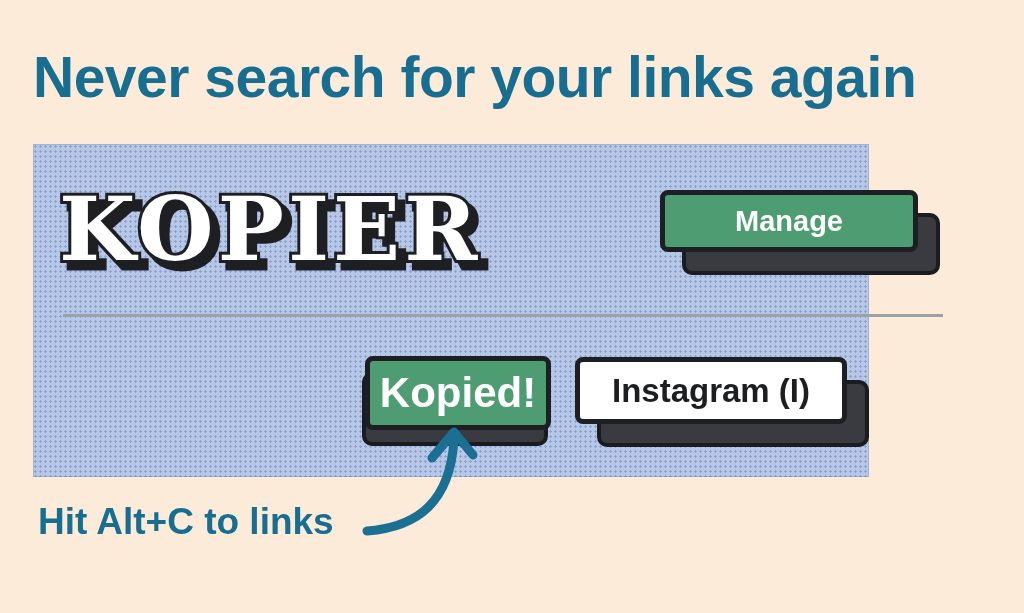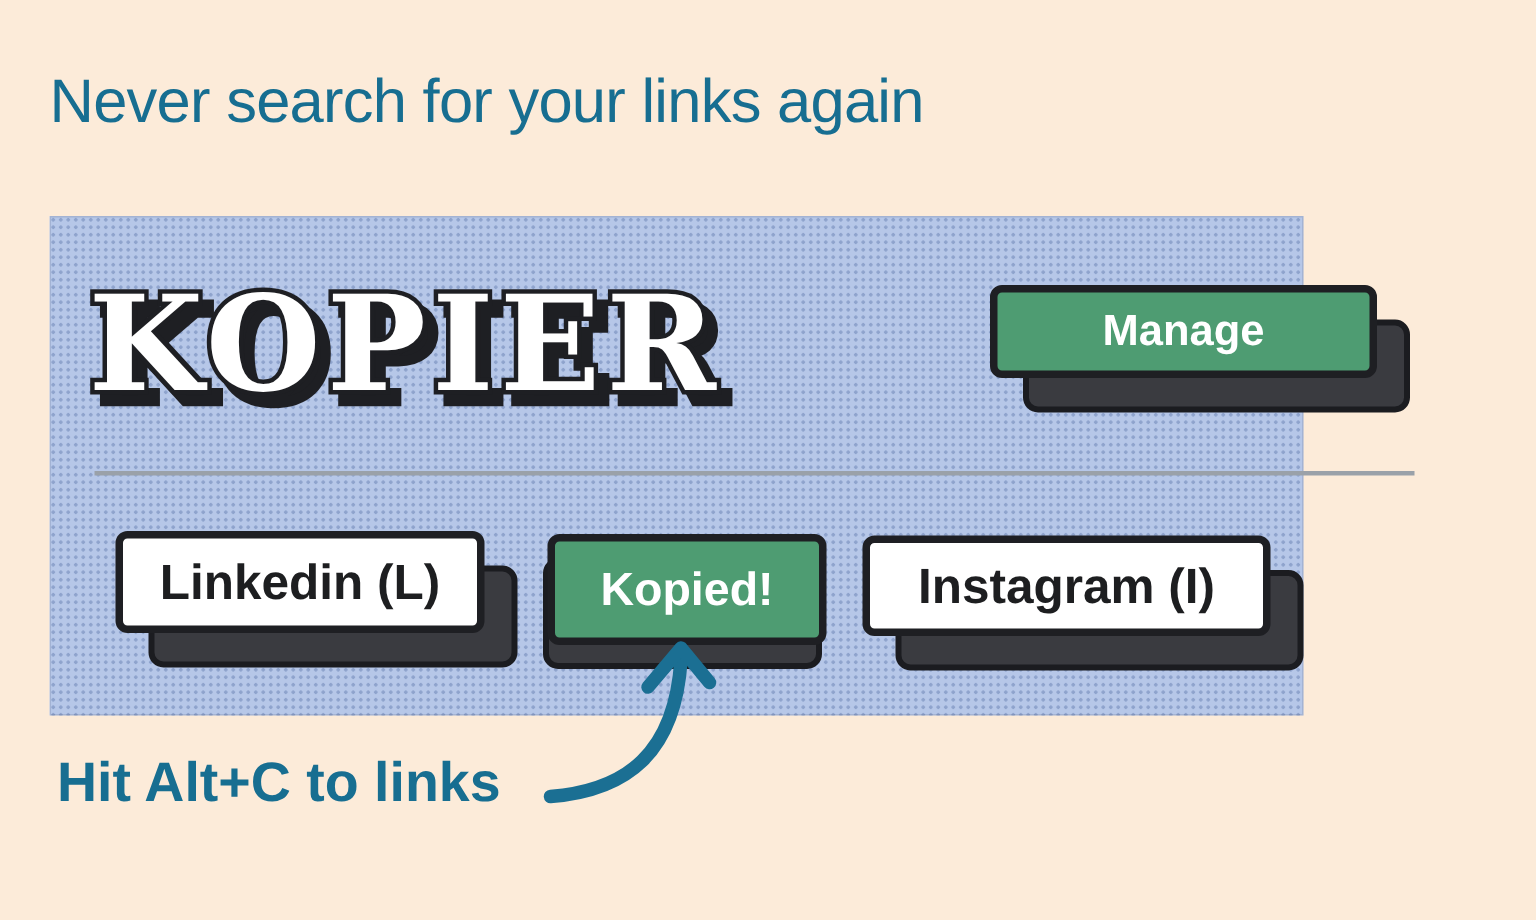--- a/index.html
+++ b/index.html
@@ -8,22 +8,22 @@
     position: relative;
     background: #fcebd9;
     font-family: "Liberation Sans", sans-serif;
     overflow: hidden;
   }
 
   
   .headline {
     position: absolute;
     left: 33px; top: 44px;
-    font-size: 41px;
-    font-weight: 400;
+    font-size: 57px;
+    font-weight: 700;
     letter-spacing: -0.5px;
     color: #176e91;
     white-space: nowrap;
   }
 
   
   .panel {
     position: absolute;
     left: 33px; top: 144px;
     width: 836px; height: 333px;
@@ -70,21 +70,21 @@
   .chunky .btn-face.white { background: #ffffff; color: #1d1e20; }
   .chunky .btn-face.green { background: #4e9c72; color: #ffffff; }
 
   .btn-manage    { left: 627px; top: 46px;  width: 258px; height: 62px; }
   .btn-manage .btn-face { font-size: 29px; }
 
   .btn-linkedin  { left: 44px;  top: 210px; width: 246px; height: 68px; }
   .btn-kopied    { left: 332px; top: 212px; width: 186px; height: 74px; }
   .btn-instagram { left: 542px; top: 213px; width: 272px; height: 67px; text-decoration: underline; }
   .btn-linkedin .btn-face, .btn-instagram .btn-face { font-size: 33px; }
-  .btn-kopied .btn-face { font-size: 31px; }
+  .btn-kopied .btn-face { font-size: 42px; }
 
   
   .arrow-svg { position: absolute; left: 348px; top: 406px; overflow: visible; }
   .annotation-text {
     position: absolute;
     left: 38px; top: 501px;
     font-size: 37px;
     font-weight: 600;
     color: #176e91;
     white-space: nowrap;
@@ -102,24 +102,20 @@
     <text x="6" y="82" fill="#ffffff" stroke="#1e1f23" stroke-width="6" paint-order="stroke">KOPIER</text>
   </svg>
 
   <div class="chunky btn-manage">
     <div class="btn-shadow"></div>
     <div class="btn-face green">Manage</div>
   </div>
 
   <div class="divider"></div>
 
-  <div class="chunky btn-linkedin">
-    <div class="btn-shadow"></div>
-    <div class="btn-face white">Linkedin (L)</div>
-  </div>
 
   <div class="chunky pressed btn-kopied">
     <div class="btn-shadow"></div>
     <div class="btn-face green">Kopied!</div>
   </div>
 
   <div class="chunky btn-instagram">
     <div class="btn-shadow"></div>
     <div class="btn-face white">Instagram (I)</div>
   </div>

